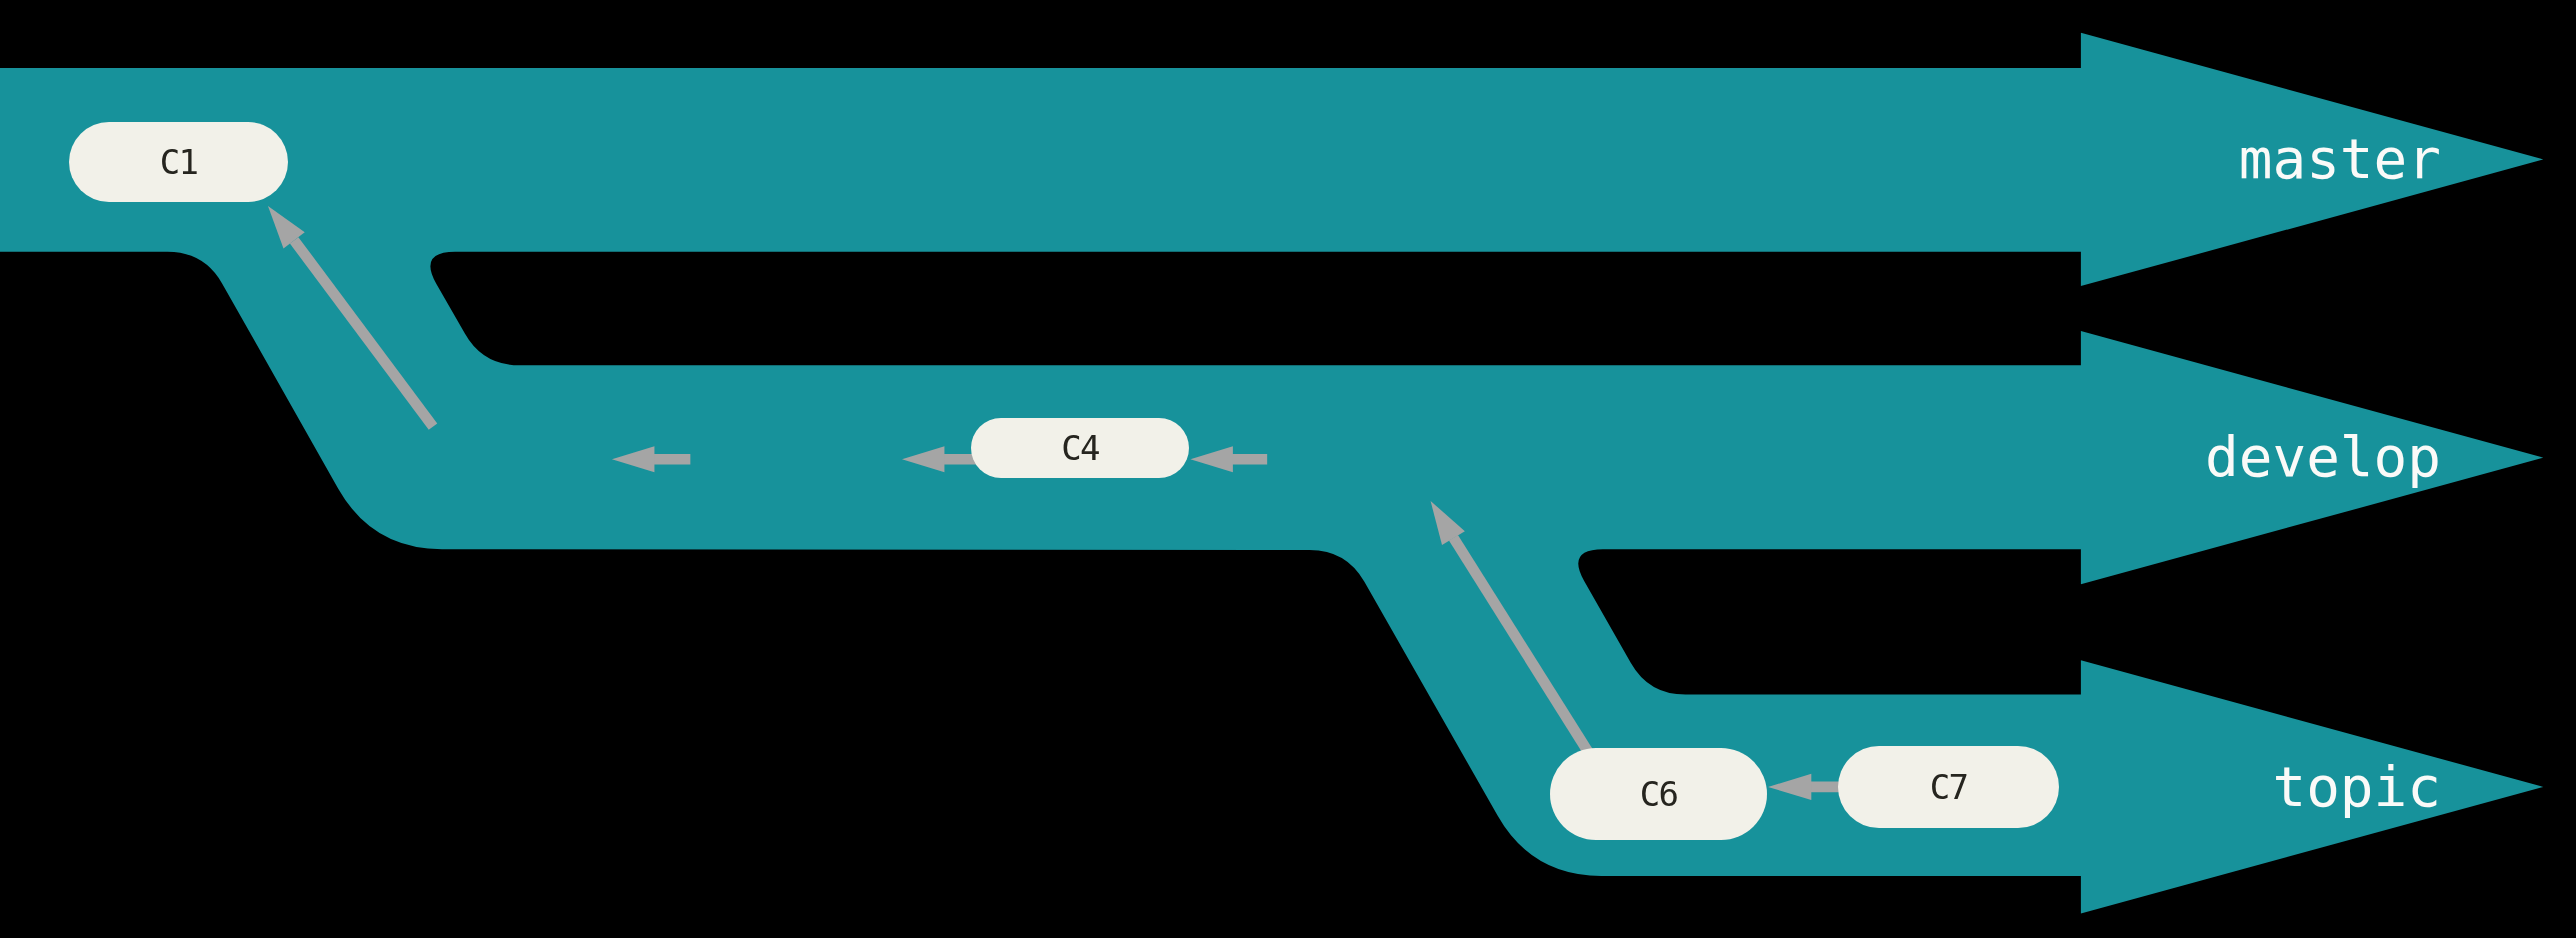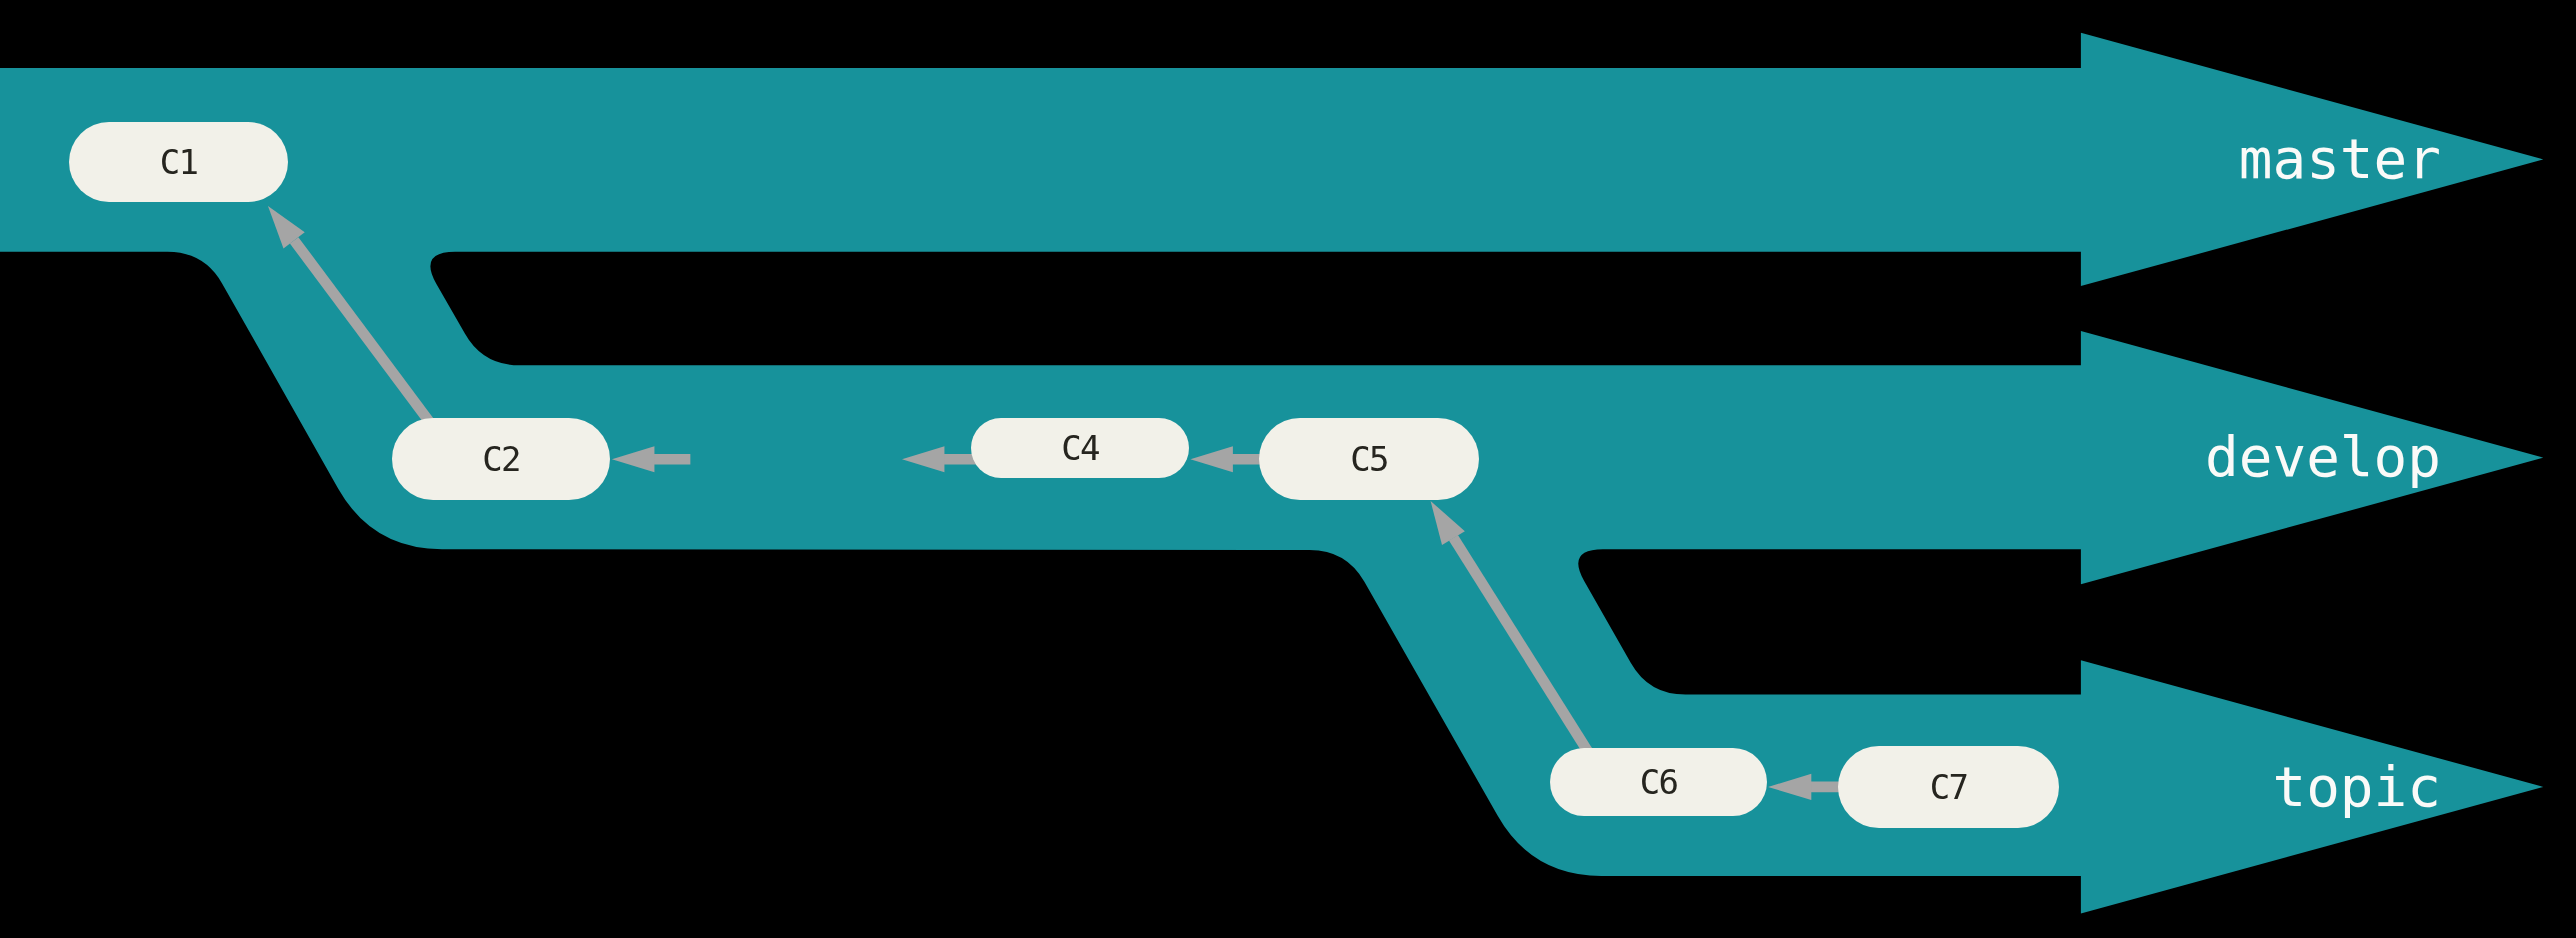--- a/index.html
+++ b/index.html
@@ -59,23 +59,21 @@
         <polygon points="1751,613 1765,667 1793,650"></polygon>
       </g>
       <g>
         <line x1="2216" y1="963" x2="2260" y2="963"></line>
         <polygon points="2164,963 2217,947 2217,979"></polygon>
       </g>
     </g>
   </svg>
 
   <div class="node" style="left:69px;top:122px;width:219px;height:80px;">C1</div>
-  <div class="node" style="left:392px;top:418px;width:218px;height:82px;">C2</div>
   <div class="node" style="left:971px;top:418px;width:218px;height:60px;">C4</div>
-  <div class="node" style="left:1259px;top:418px;width:220px;height:82px;">C5</div>
-  <div class="node" style="left:1550px;top:748px;width:217px;height:68px;">C6</div>
+  <div class="node" style="left:1550px;top:748px;width:217px;height:92px;">C6</div>
   <div class="node" style="left:1838px;top:746px;width:221px;height:82px;">C7</div>
 
   <div class="branch-label" style="left:1951px;top:120px;">master</div>
   <div class="branch-label" style="left:1951px;top:748px;">topic</div>
   <div class="branch-label" style="left:1951px;top:418px;">develop</div>
 </div>
 
 
 </body></html>

